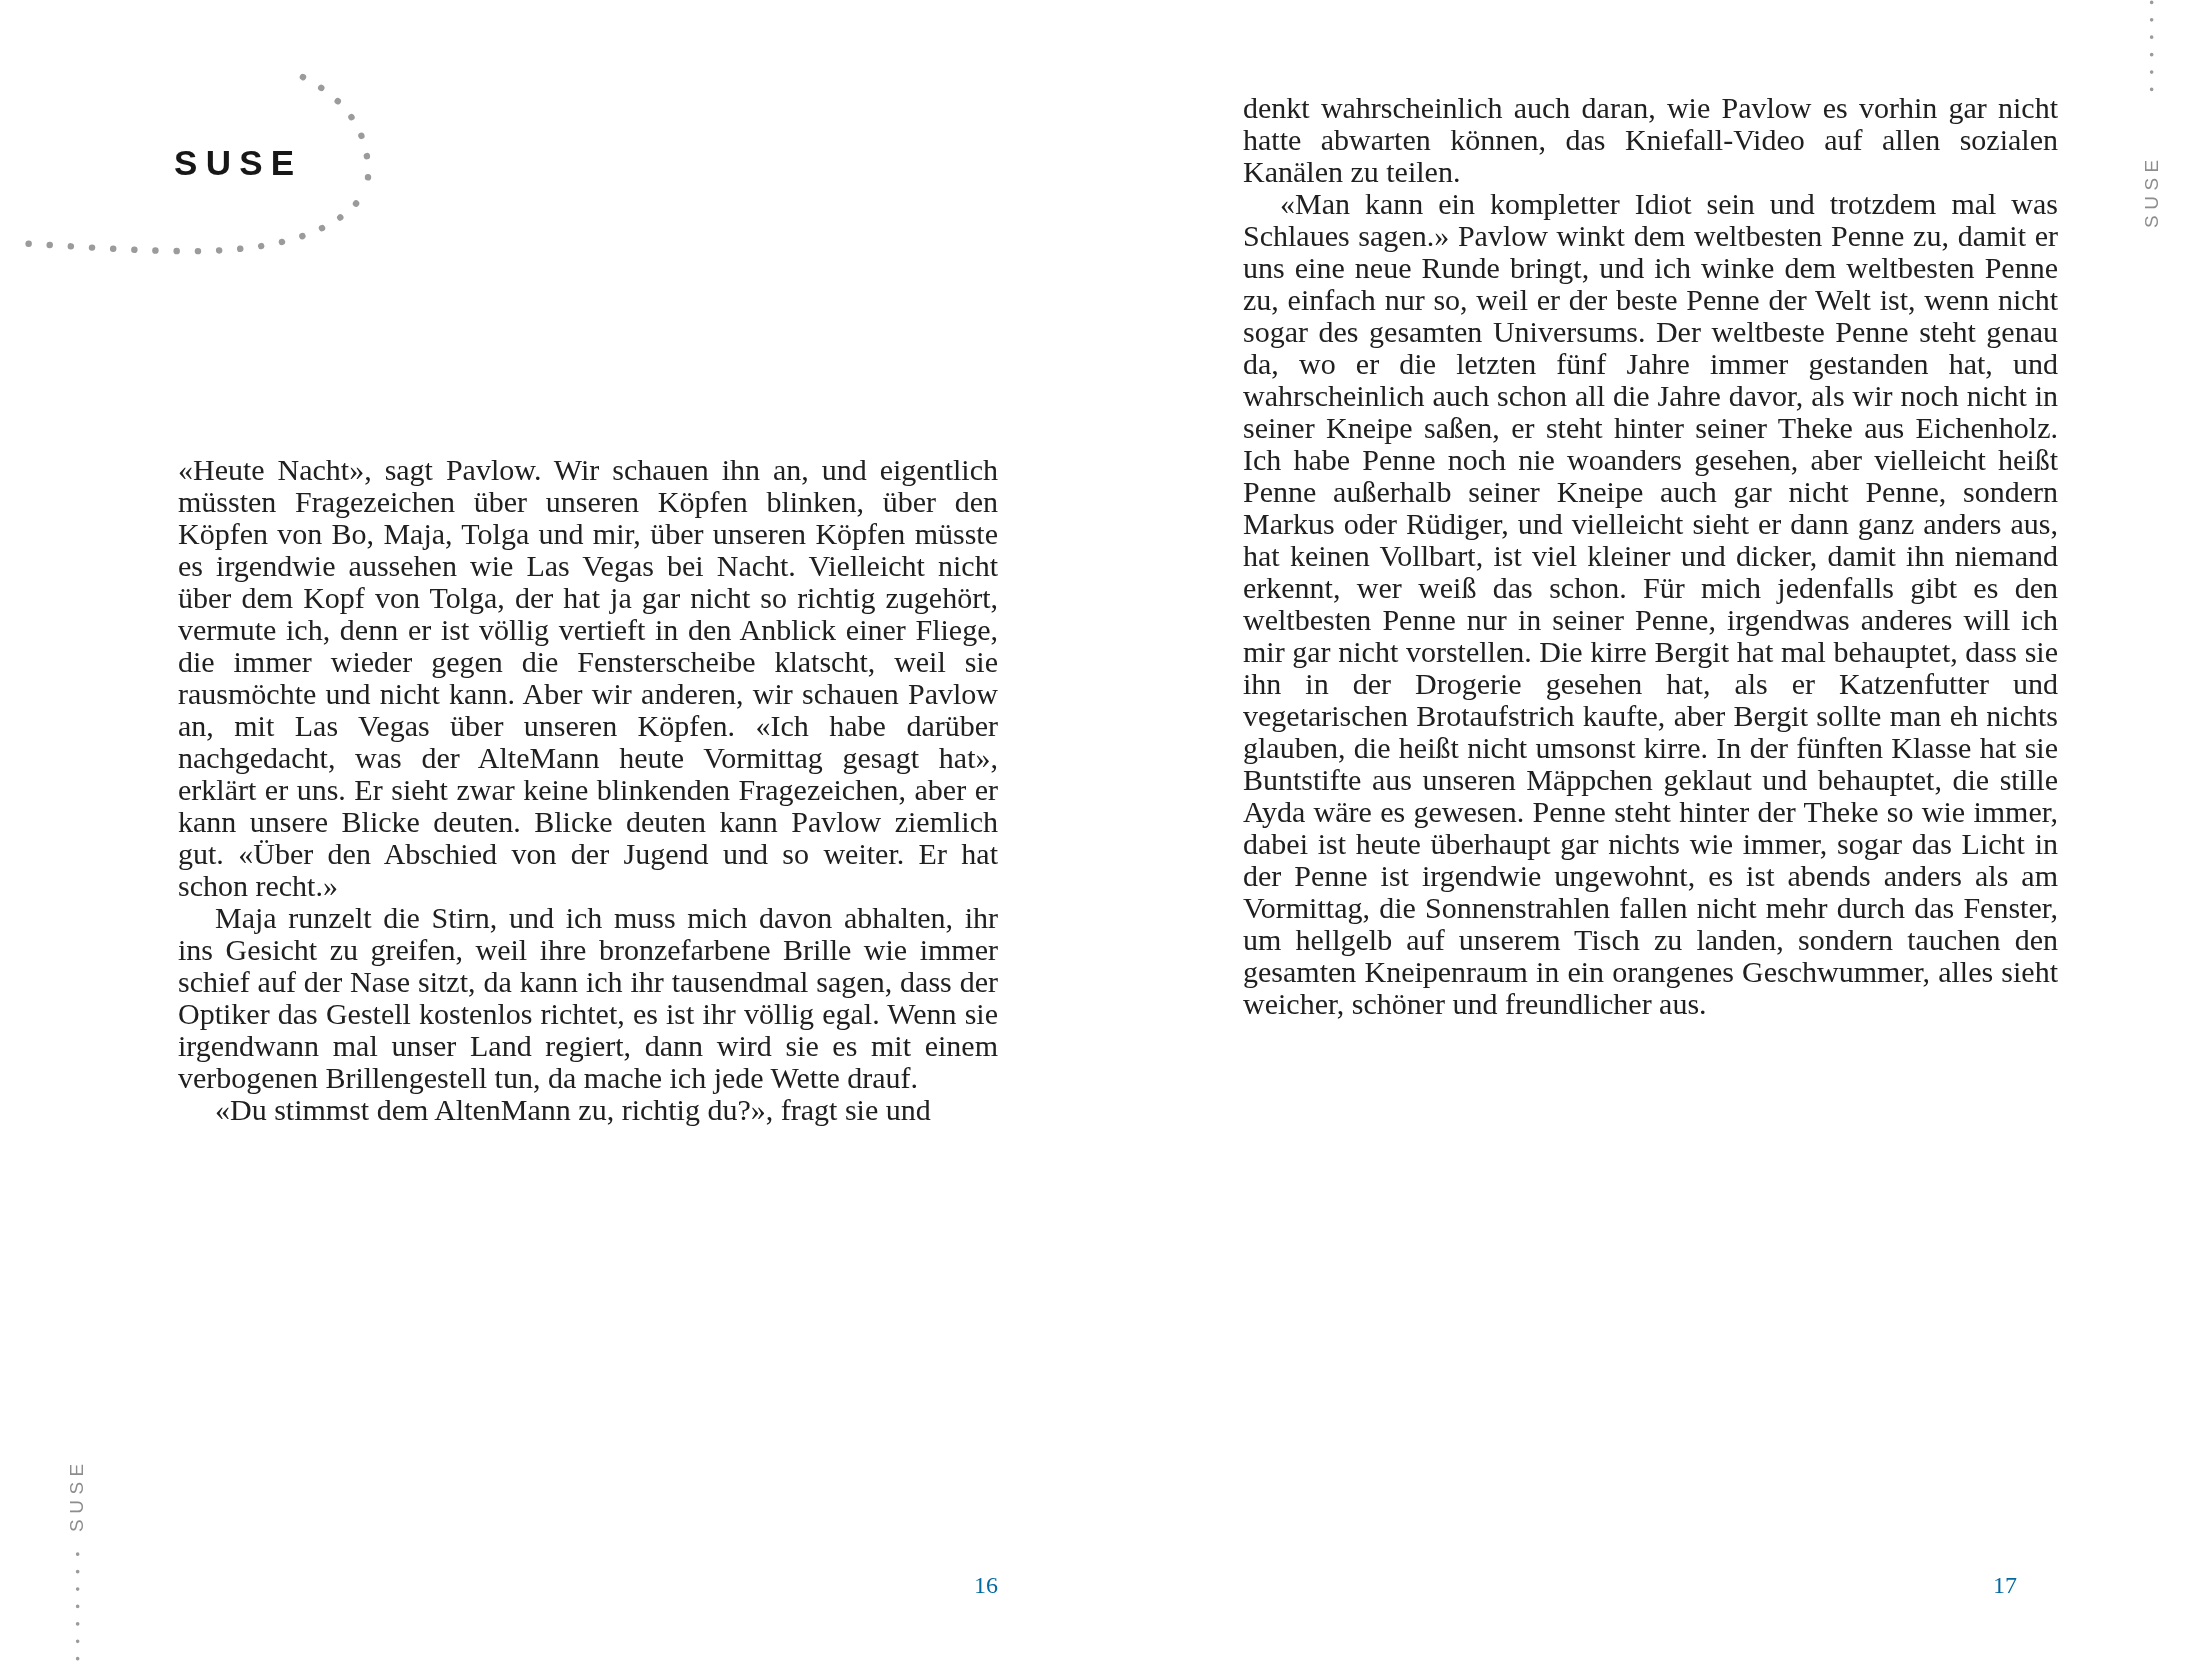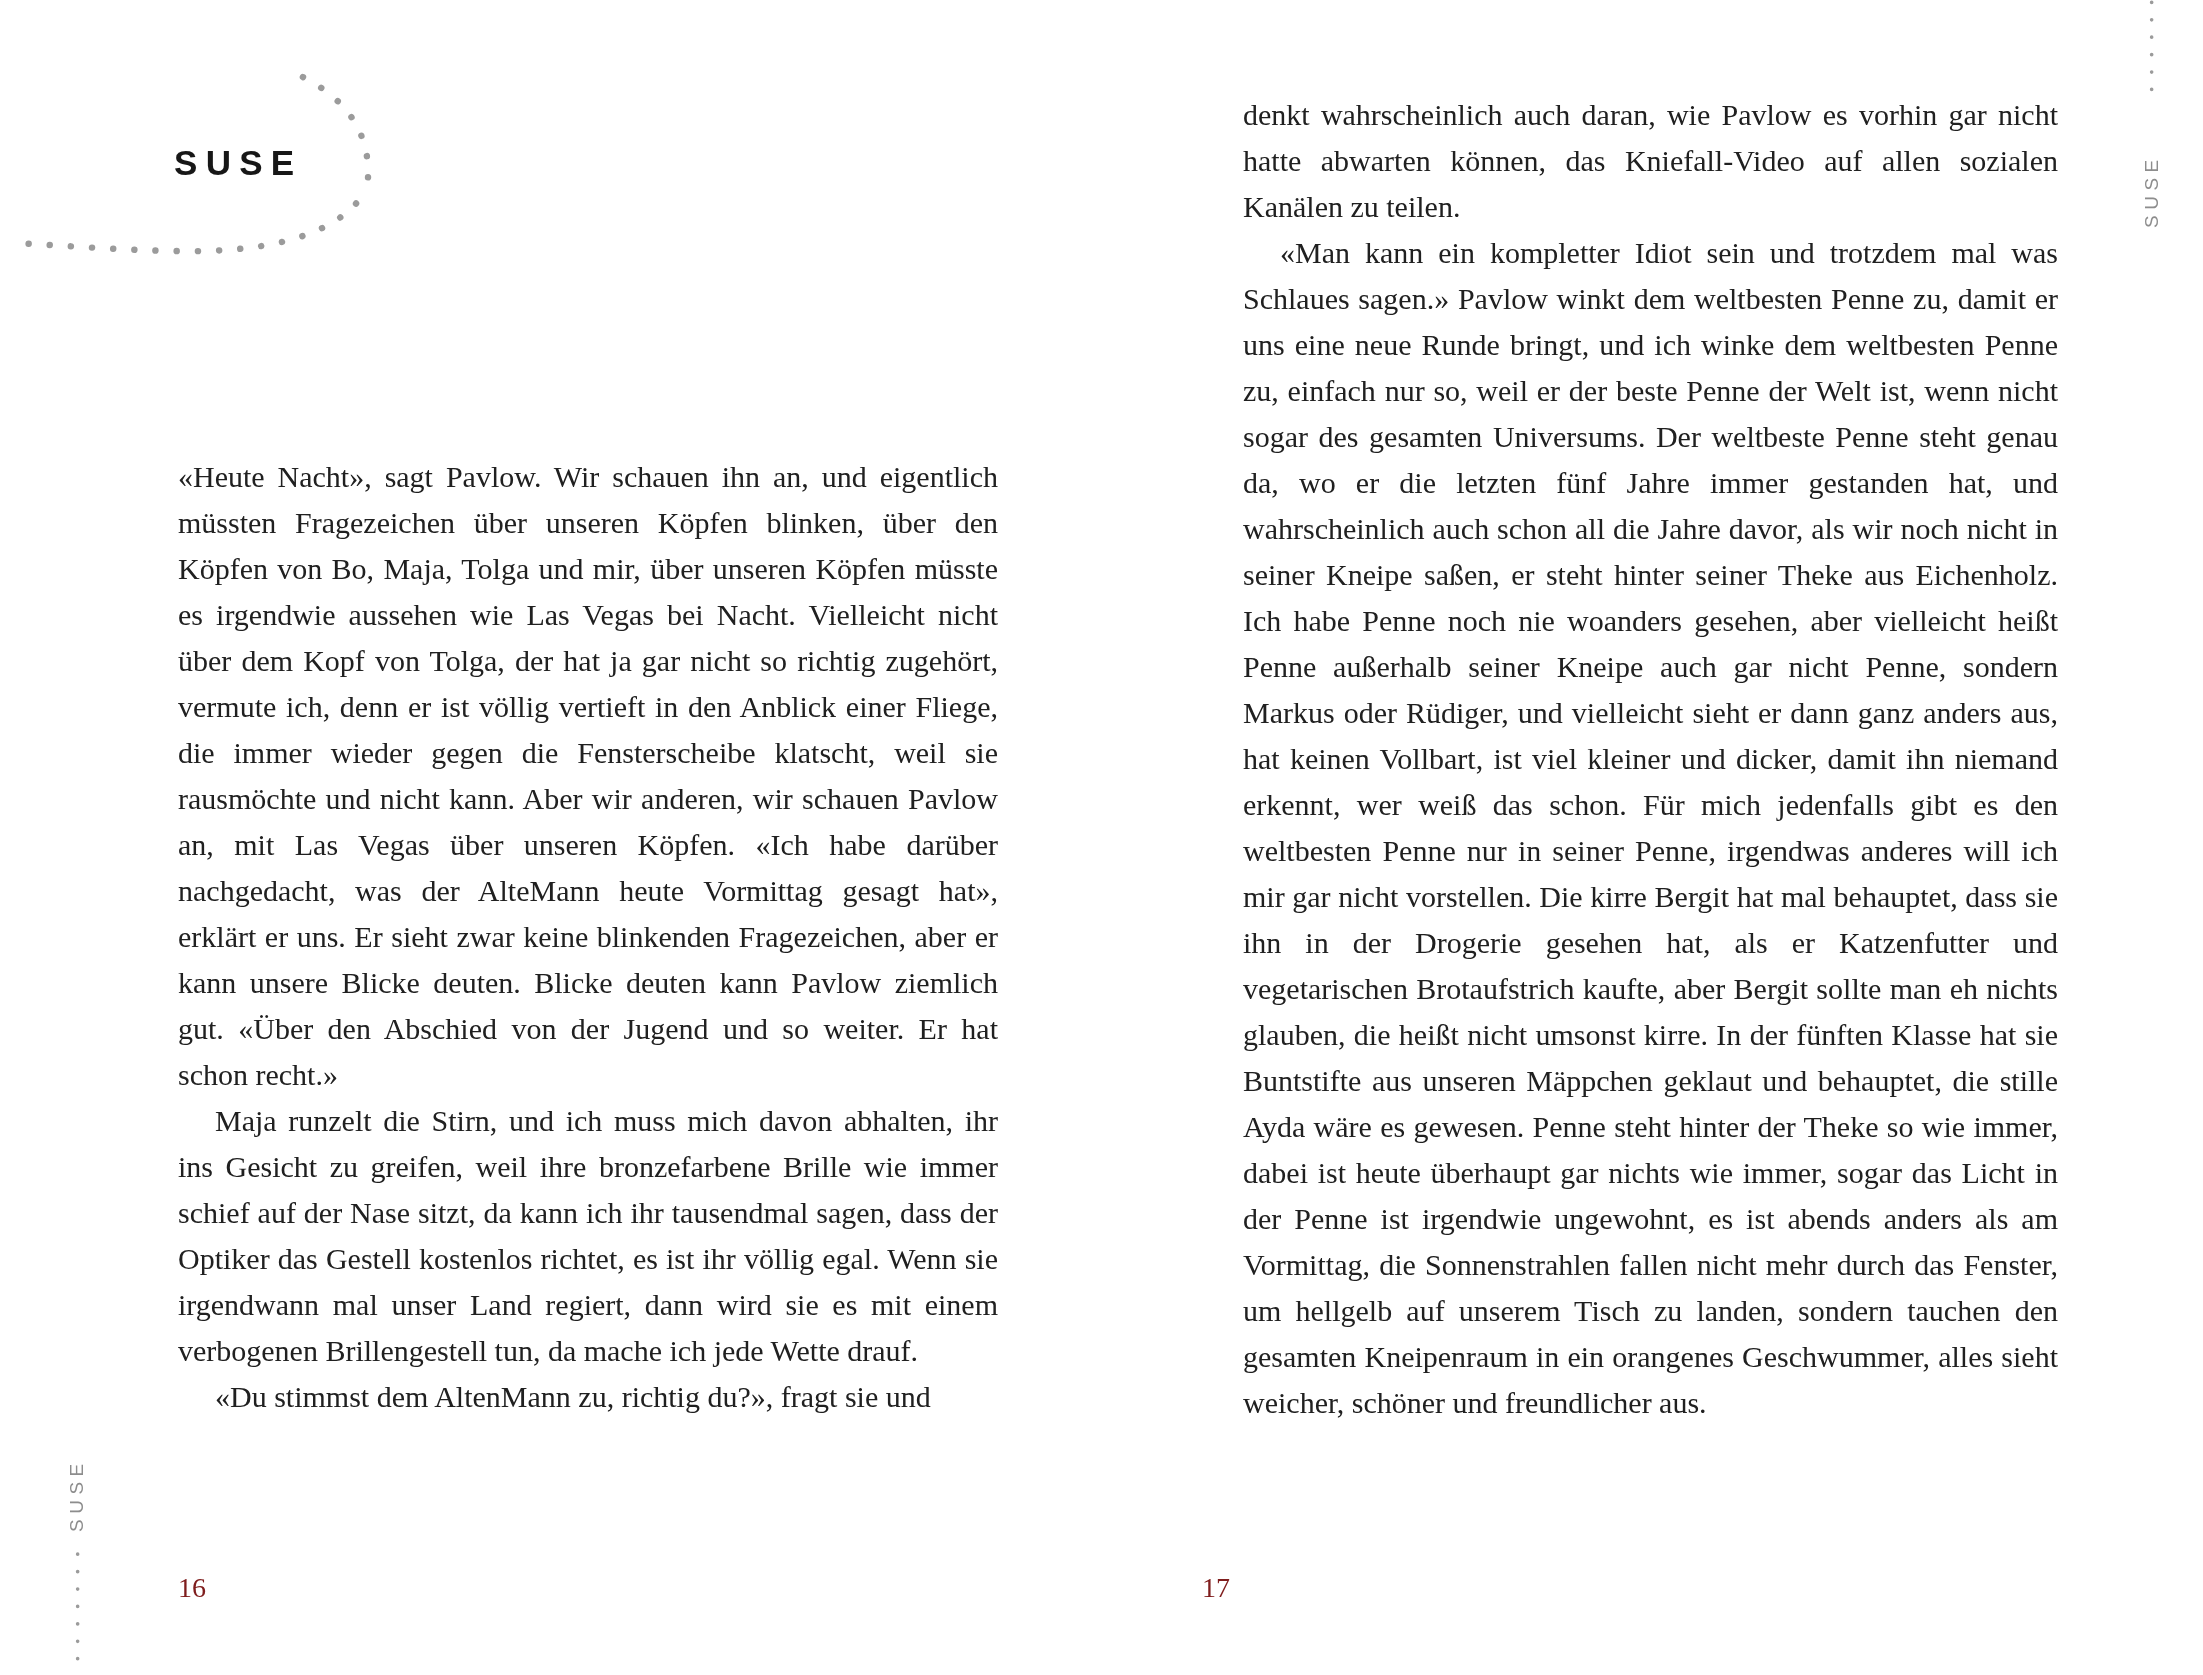--- a/index.html
+++ b/index.html
@@ -33,21 +33,21 @@
     position: absolute;
     left: 0;
     top: 55px;
   }
 
   
   .text-block {
     position: absolute;
     text-align: justify;
     font-size: 30px;
-    line-height: 46px;
+    line-height: 32px;
     color: #202020;
   }
   .text-block p { margin: 0; }
   .text-block p.indent { text-indent: 37px; }
 
   .text-left {
     left: 178px;
     top: 454px;
     width: 820px;
   }
@@ -55,23 +55,23 @@
     left: 1243px;
     top: 92px;
     width: 815px;
   }
 
   
   .page-number {
     position: absolute;
     top: 1572px;
     width: 820px;
-    text-align: left;
-    font-size: 28px;
-    color: #7f1d1d;
+    text-align: right;
+    font-size: 24px;
+    color: #0369a1;
   }
   .page-number.left-num  { left: 178px; }
   .page-number.right-num { left: 1202px; width: 815px; }
 
   
   .margin-label {
     position: absolute;
     font-family: "Liberation Sans", sans-serif;
     font-size: 19px;
     letter-spacing: 5.5px;

